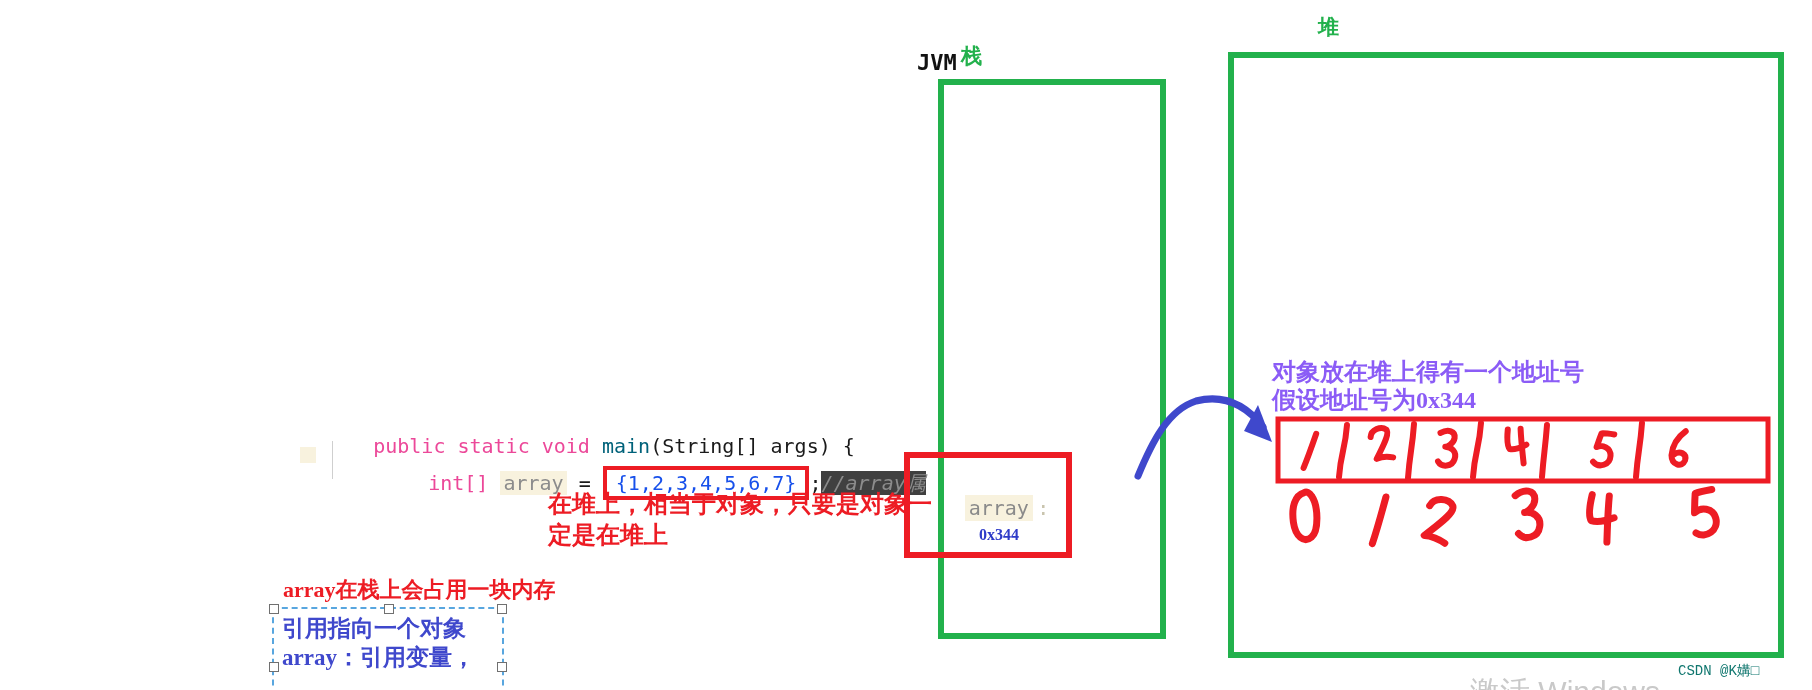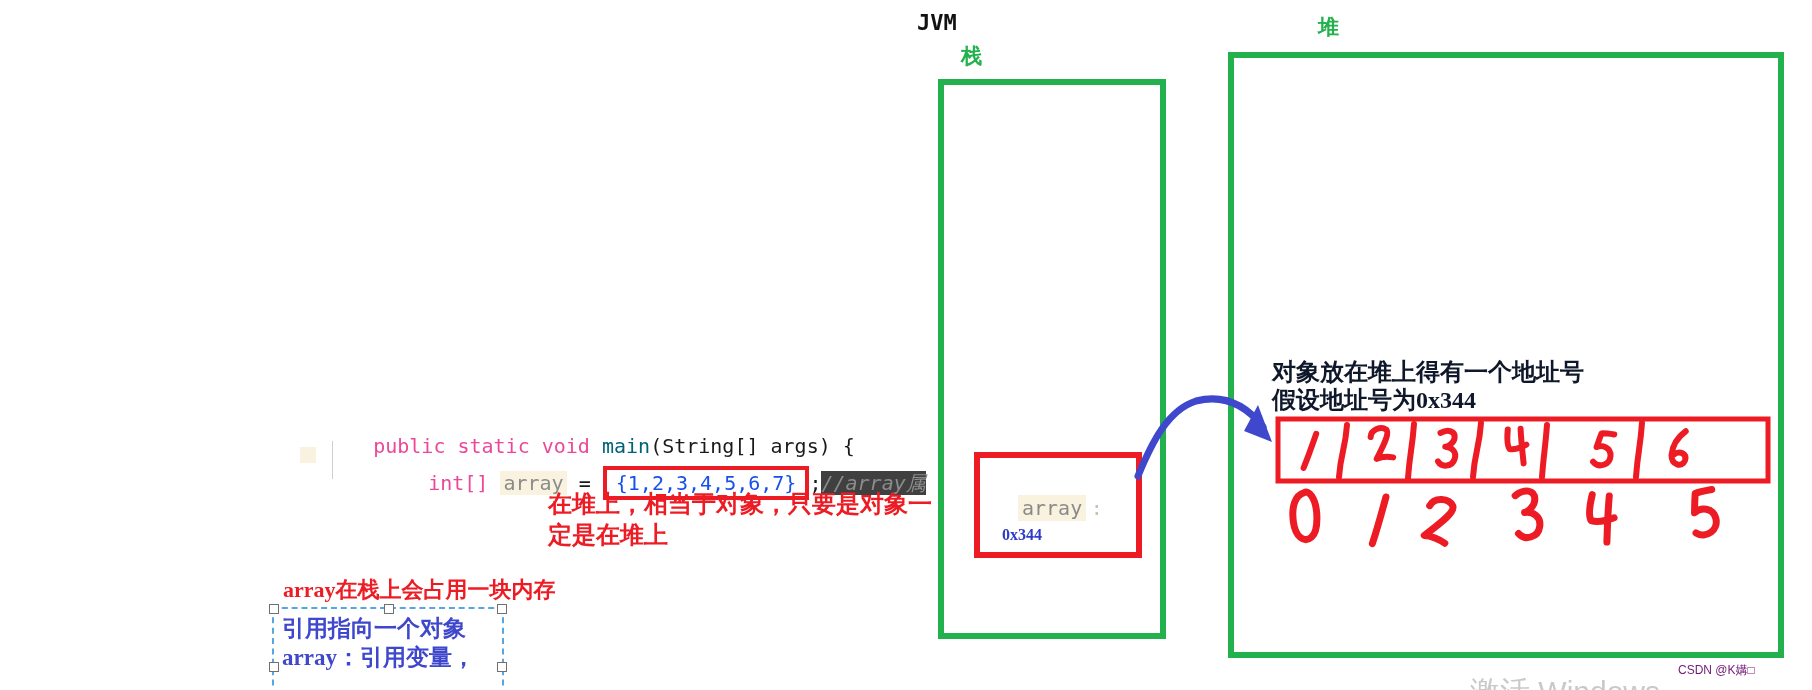--- a/index.html
+++ b/index.html
@@ -15,38 +15,38 @@
   .num{color:#1750EB;}
   .comment{color:#8C8C8C;font-style:italic;background:#404040;}
   .lit-box{border:4px solid #ED1C24;padding:0 9px;display:inline-block;line-height:26px;}
   .gutter-square{width:16px;height:16px;background:#F8F2DE;}
   .indent-line{width:1px;background:#cfcfcf;}
   
   .cjk{font-family:"Liberation Serif","DejaVu Serif",serif;font-weight:bold;}
   .red-note{color:#ED1C24;font-size:24px;line-height:31px;}
   .red-note2{color:#ED1C24;font-size:22px;}
   .blue-note{color:#3F48CC;font-size:23px;line-height:29px;}
-  .blue-note-heap{color:#0f172a;font-size:24px;line-height:28px;}
+  .blue-note-heap{color:#8b5cf6;font-size:24px;line-height:28px;}
   .green-label{color:#22B14C;font-size:21px;}
   .jvm-title{font-family:"DejaVu Sans Mono","Liberation Mono",monospace;font-weight:bold;
-             font-size:22px;color:#111;}
+             font-size:22px;color:#111;margin-top:40px;}
   
   .green-rect{border:6px solid #22B14C;}
   .stack-redbox{border:6px solid #ED1C24;}
   .stack-array-label{font-family:"DejaVu Sans Mono","Liberation Mono",monospace;font-size:20px;
                      color:#8A8A8A;background:#F8F2DE;padding:1px 4px;}
   .stack-colon{color:#c9c4ae;font-family:"DejaVu Sans Mono",monospace;font-size:20px;}
   .stack-addr{font-family:Liberation Serif, serif;font-weight:bold;
               font-size:16px;color:#2E3BC8;}
   
   .sel-box{border:2px dashed #58A6DF;width:228px;height:116px;}
   .handle{position:absolute;width:8px;height:8px;background:#fff;border:1px solid #707070;}
   
   .wm-activate{color:#C9C9C9;font-size:30px;}
-  .wm-csdn{color:#701a75;font-size:12px;}
+  .wm-csdn{color:#0f766e;font-size:14px;font-family:Liberation Mono, monospace;}
   svg.overlay{position:absolute;left:0;top:0;pointer-events:none;}
 </style>
 </head>
 <body>
 
 <div id="canvas">
 
   <div class="abs jvm-title" style="left:917px;top:10px;">JVM</div>
   <div class="abs cjk green-label" style="left:961px;top:42px;">栈</div>
   <div class="abs cjk green-label" style="left:1318px;top:13px;">堆</div>
@@ -76,21 +76,21 @@
     <div class="handle" style="left:110px;top:-5px;"></div>
     <div class="handle" style="right:-5px;top:-5px;"></div>
     <div class="handle" style="left:-5px;top:53px;"></div>
     <div class="handle" style="right:-5px;top:53px;"></div>
     <div class="cjk blue-note" style="padding:5px 0 0 8px;">
       <div>引用指向一个对象</div>
       <div>array：引用变量，</div>
     </div>
   </div>
 
-  <div class="abs stack-redbox" style="left:974px;top:452px;width:156px;height:94px;">
+  <div class="abs stack-redbox" style="left:904px;top:452px;width:156px;height:94px;text-align:center;">
     <div style="margin:38px 0 0 38px;">
       <span class="stack-array-label">array</span>
       <span class="stack-colon">:</span>
     </div>
     <div class="stack-addr" style="margin:6px 0 0 22px;">0x344</div>
   </div>
 
 
   <div class="abs cjk blue-note-heap" style="left:1272px;top:358px;">
     <div>对象放在堆上得有一个地址号</div>

